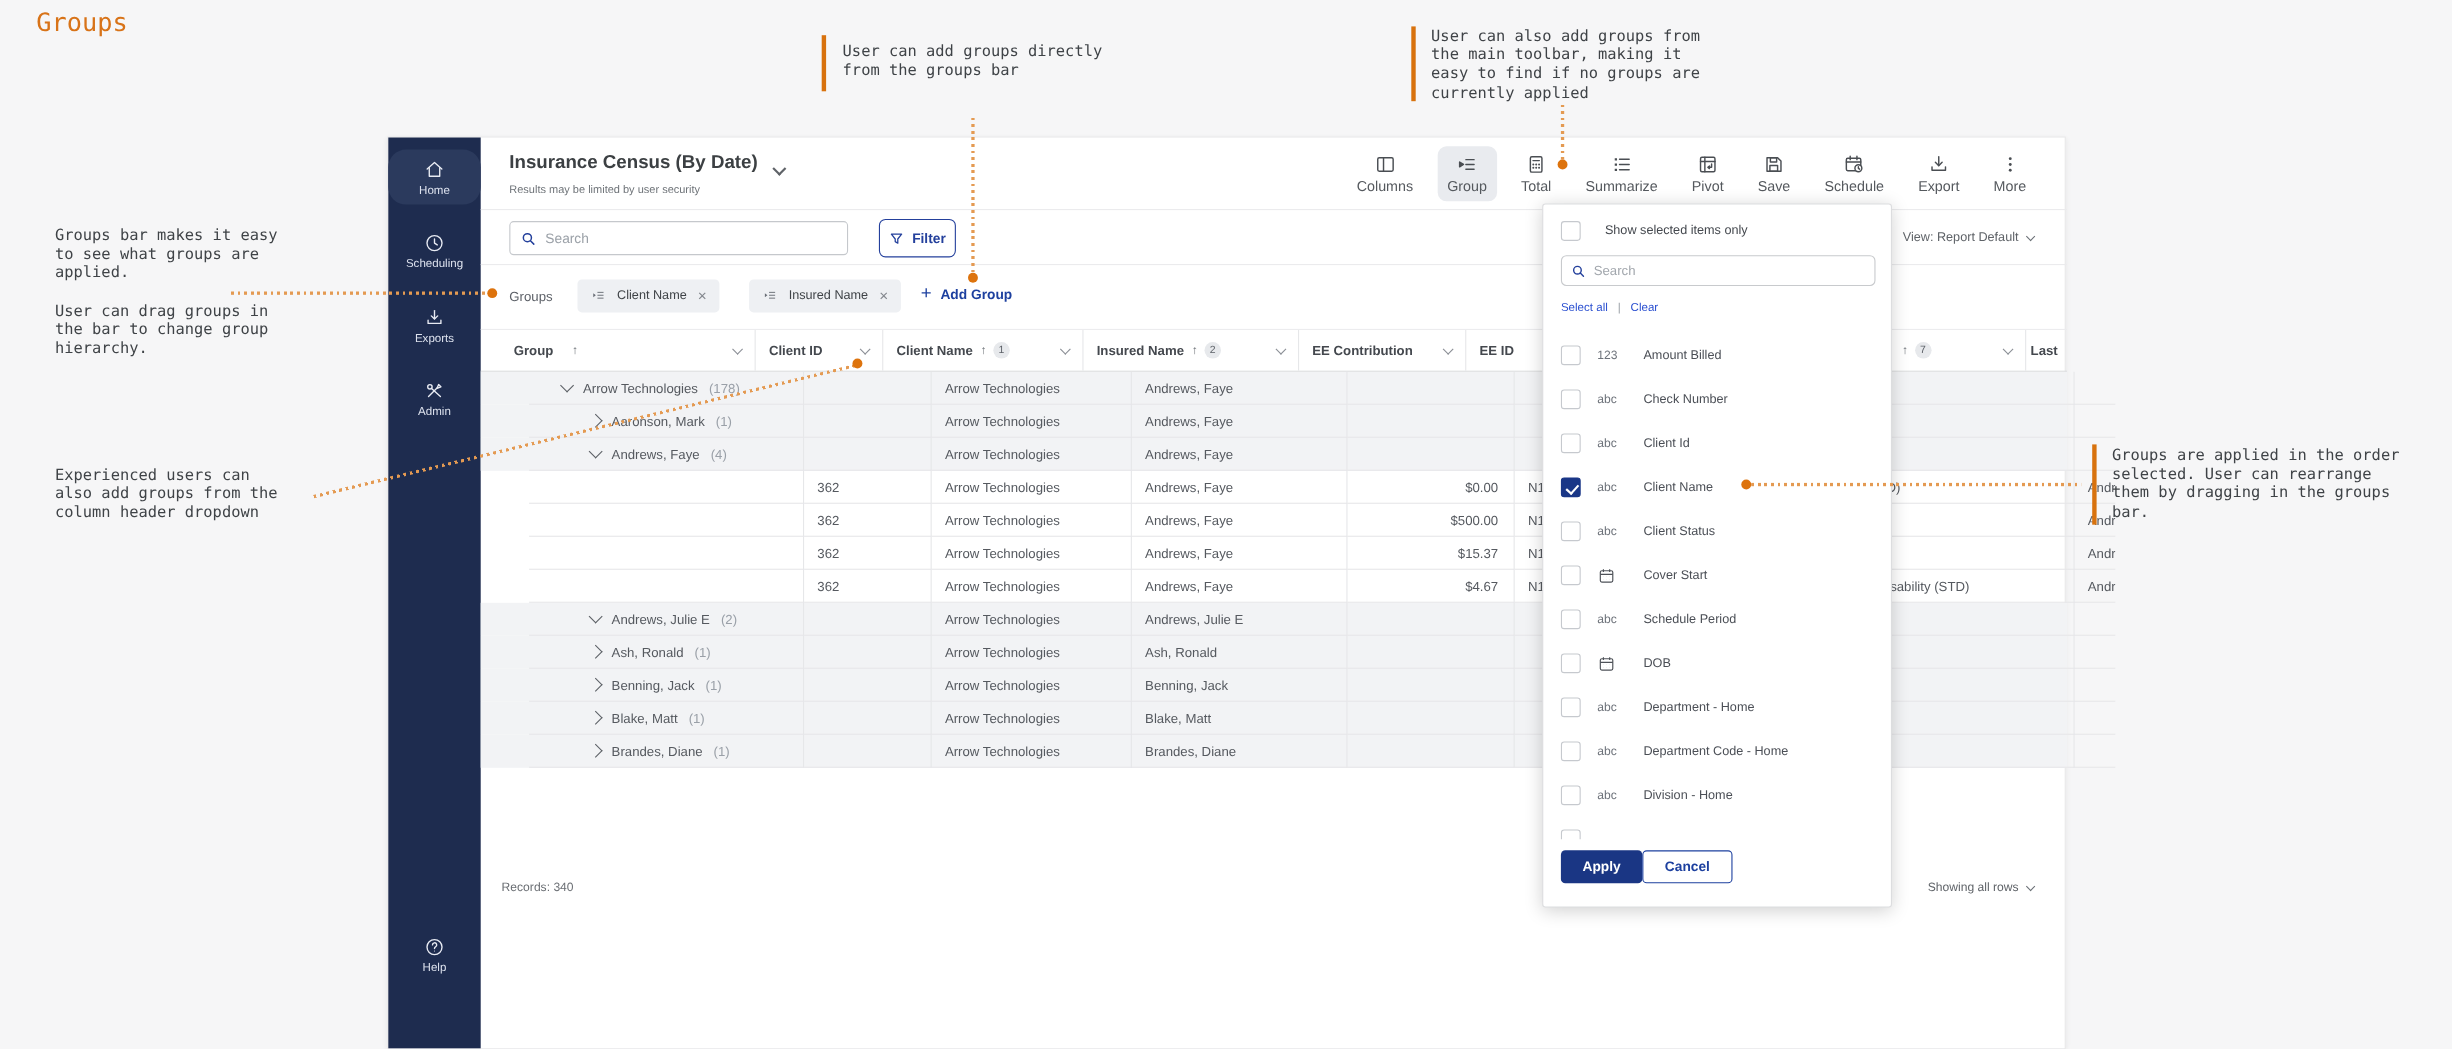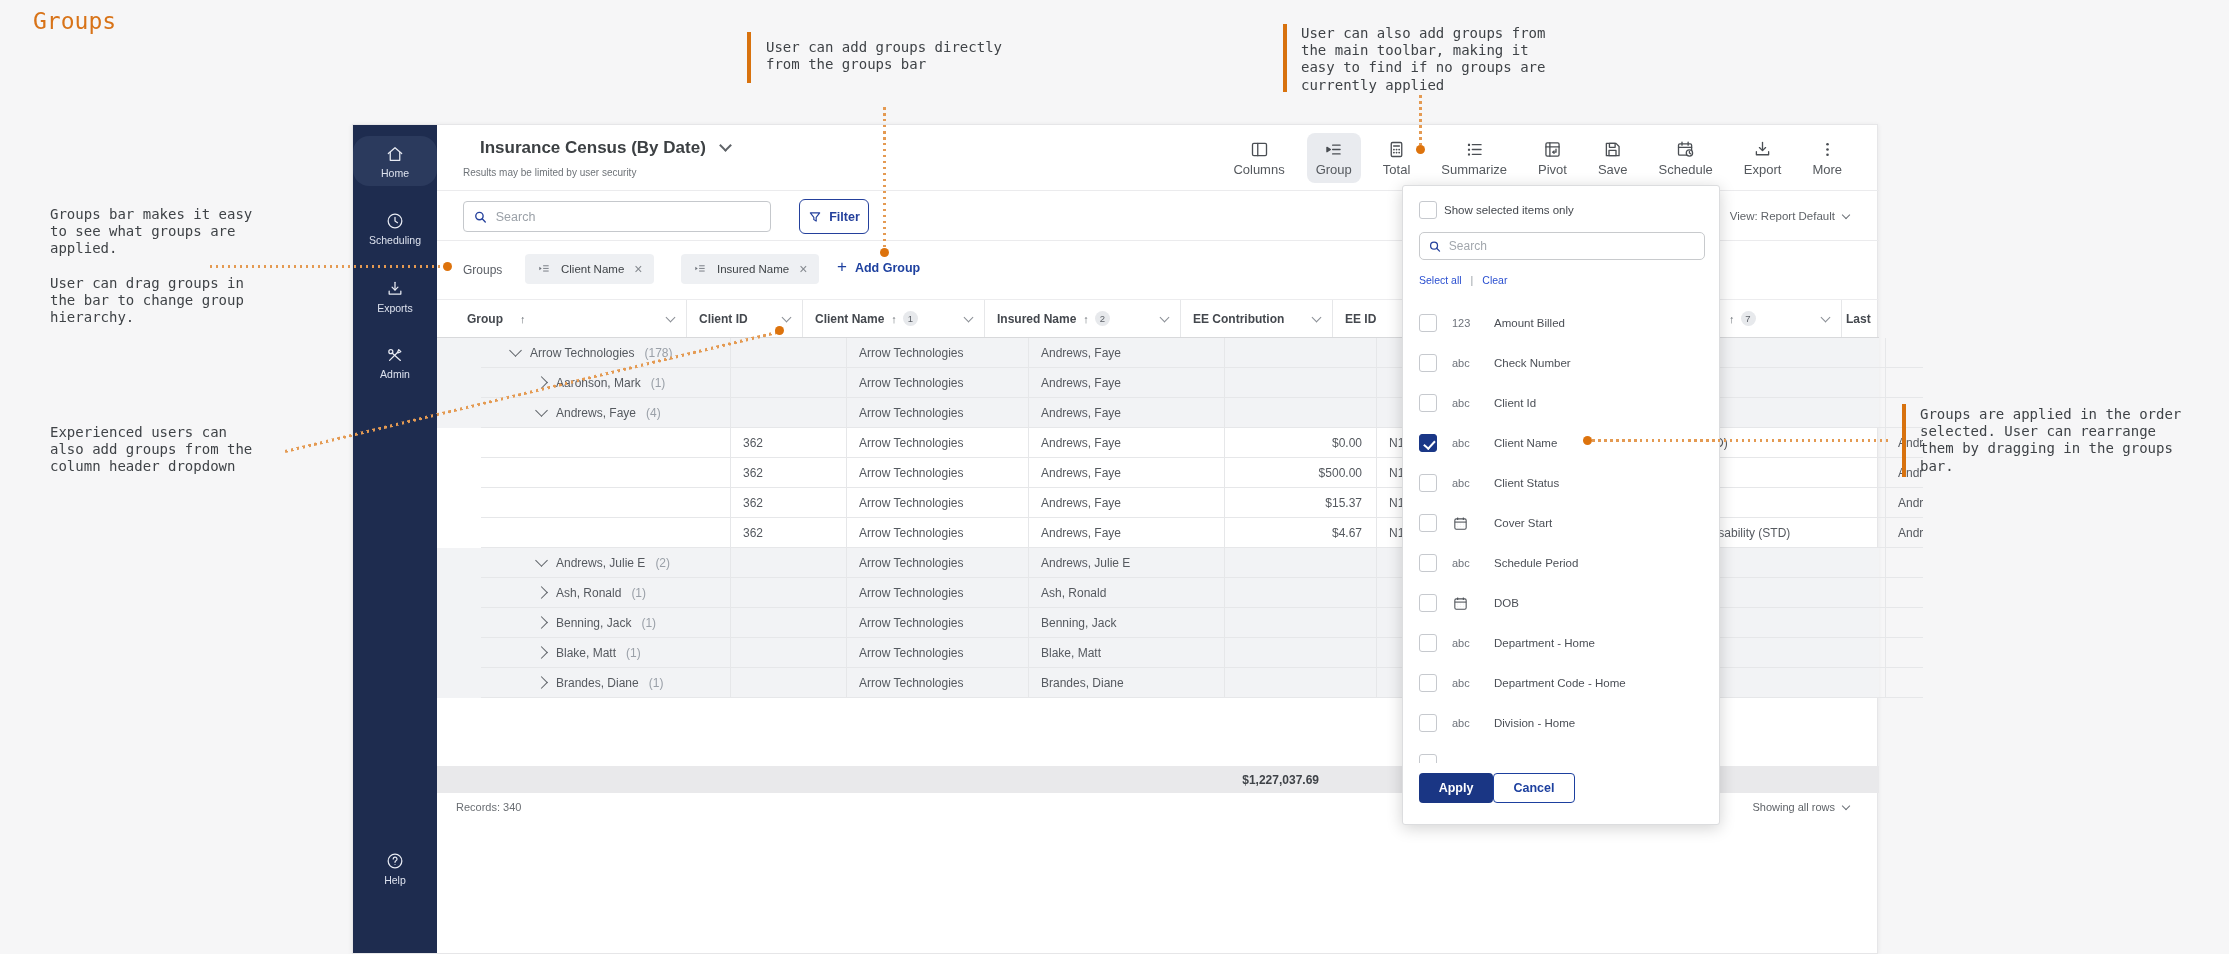--- a/index.html
+++ b/index.html
@@ -20,21 +20,21 @@
   .app { position:absolute; left:352px; top:124px; width:1526px; height:830px; background:#fff; border:1px solid #e6e6e8; box-shadow:0 1px 5px rgba(0,0,0,.07); }
   .sidebar { position:absolute; left:0; top:0; width:84px; height:828px; background:#1e2c4f; }
   .side-item { position:absolute; left:0; width:84px; height:50px; display:flex; flex-direction:column; align-items:center; justify-content:center; gap:3px; color:#e8ebf3; cursor:pointer; }
   .side-item span { font-size:10.5px; color:#dde2ee; }
   .side-item.active { background:#2b3a5d;border-radius:16px; }
   .side-item svg { stroke:#e8ebf3; fill:none; stroke-width:1.5; stroke-linecap:round; stroke-linejoin:round; }
 
   .content { position:absolute; left:84px; top:0; width:1442px; height:828px; }
 
   .topbar { position:absolute; left:0; top:0; width:1442px; height:66px; border-bottom:1px solid #ebebed; }
-  .rtitle { position:absolute; left:26px; top:13px; font-size:17px; font-weight:bold; color:#3c4043; display:flex; align-items:center;margin-left:17px; }
+  .rtitle { position:absolute; left:26px; top:13px; font-size:17px; font-weight:bold; color:#3c4043; display:flex; align-items:flex-end; }
   .tchev { display:inline-block; width:9px; height:9px; border-right:2px solid #5f6368; border-bottom:2px solid #5f6368; transform:rotate(45deg); margin-left:15px; margin-top:-5px; }
   .rsub { position:absolute; left:26px; top:42px; font-size:10px; color:#6e7378; }
 
   .toolbar { position:absolute; right:28px; top:8px; display:flex; gap:13px; align-items:flex-start; }
   .tool { display:flex; flex-direction:column; align-items:center; gap:2px; padding:6px 9px; border-radius:8px; cursor:pointer; }
   .tool span { font-size:13px; color:#55595e; }
   .tool svg { stroke:#4a4e53; fill:none; stroke-width:1.5; stroke-linecap:round; stroke-linejoin:round; }
   .tool.active { background:#e9ebef; }
 
   .searchrow { position:absolute; left:0; top:66px; width:1442px; height:50px; border-bottom:1px solid #ebebed; }
@@ -84,21 +84,21 @@
   .totalsbar { position:absolute; left:0; top:641px; width:1442px; height:27px; background:#e9e9eb; }
   .totval { position:absolute; left:744px; top:0; width:152px; height:27px; display:flex; align-items:center; justify-content:flex-end; padding-right:14px; font-size:12px; font-weight:bold; color:#3f4348; }
   .records { position:absolute; left:19px; top:676px; font-size:11px; color:#6a6e73; }
   .showing { position:absolute; right:30px; top:676px; font-size:11px; color:#5f6368; display:flex; align-items:center; gap:8px; cursor:pointer; }
 
   
   .panel { position:absolute; left:1402px; top:185px; width:318px; height:640px; background:#fff; border:1px solid #dcdddf; border-radius:3px; box-shadow:0 3px 16px rgba(0,0,0,.18); z-index:20; }
   .cbx { width:18px; height:18px; border:1px solid #c6c9ce; border-radius:3px; background:#fff; position:relative; flex:none; cursor:pointer; }
   .cbx.checked { background:#1a3787; border-color:#1a3787; }
   .cbx.checked::after { content:""; position:absolute; left:5.5px; top:2.5px; width:4.5px; height:9px; border-right:2px solid #fff; border-bottom:2px solid #fff; transform:rotate(42deg); }
-  .pshow { position:absolute; top:15px; left:16px; display:flex; gap:7px; align-items:center; font-size:11.5px; color:#44484e; }
+  .pshow { position:absolute; top:15px; left:16px; display:flex; gap:22px; align-items:center; font-size:11.5px; color:#44484e; }
   .psearch { position:absolute; top:46px; left:16px; width:286px; height:28px; border:1px solid #c8cacd; border-radius:5px; display:flex; align-items:center; gap:7px; padding:0 8px; }
   .psearch input { border:none; outline:none; width:100%; font-size:12px; color:#3c4043; font-family:"Liberation Sans",sans-serif; }
   .psearch input::placeholder { color:#a2a7ad; }
   .plinks { position:absolute; top:88px; left:16px; font-size:10.5px; display:flex; gap:9px; align-items:center; }
   .plinks .lnk { color:#2a4fd0; cursor:pointer; }
   .plinks .sep { color:#9aa0a6; }
   .plist { position:absolute; top:117px; left:0; width:316px; height:460px; overflow:hidden; }
   .pitem { display:flex; align-items:center; height:40px; cursor:pointer; }
   .pitem .cbx { margin-left:16px; }
   .dtype { width:30px; margin-left:15px; font-size:11px; color:#6d727a; flex:none; }
@@ -549,23 +549,20 @@
             <div class="td"></div>
             <div class="td">Arrow Technologies</div>
             <div class="td">Brandes, Diane</div>
             <div class="td c-eec"></div>
             <div class="td"></div>
             <div class="td c-cov"></div>
             <div class="td c-last"></div>
           </div>
         </div>
 
-      <div class="totalsbar">
-        <span class="totval">$1,227,037.69</span>
-      </div>
       <div class="records">Records: 340</div>
       <div class="showing">
           <span>Showing all rows</span>
           <i class="vchev"></i>
         </div>
     </div>
   </div>
 
   <div class="panel">
     <div class="pshow">

